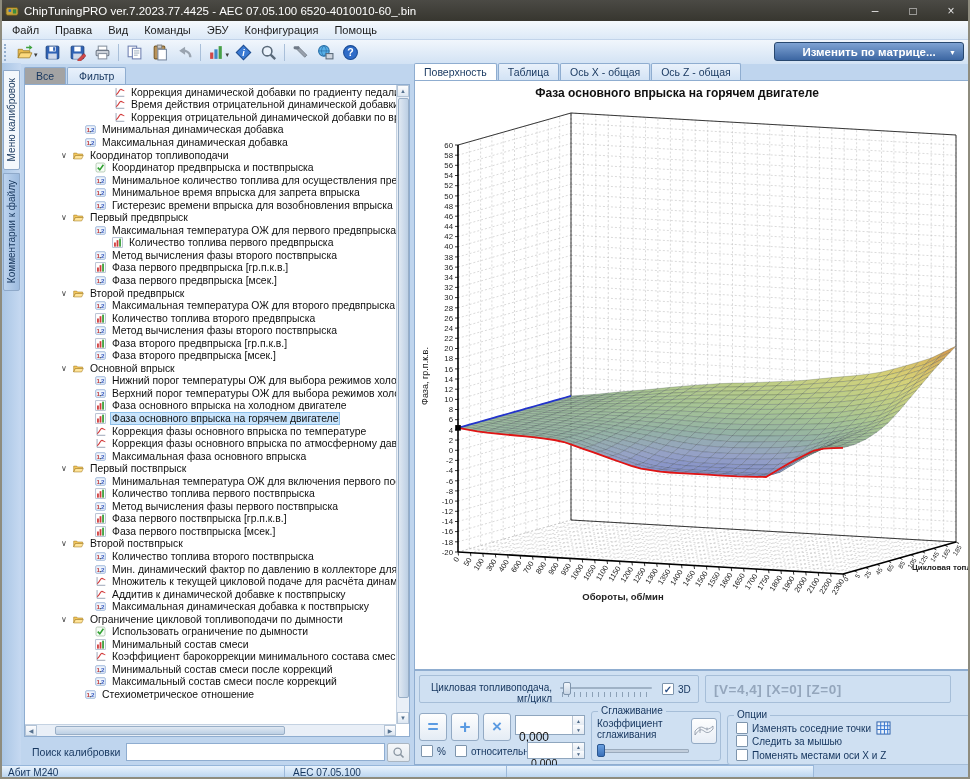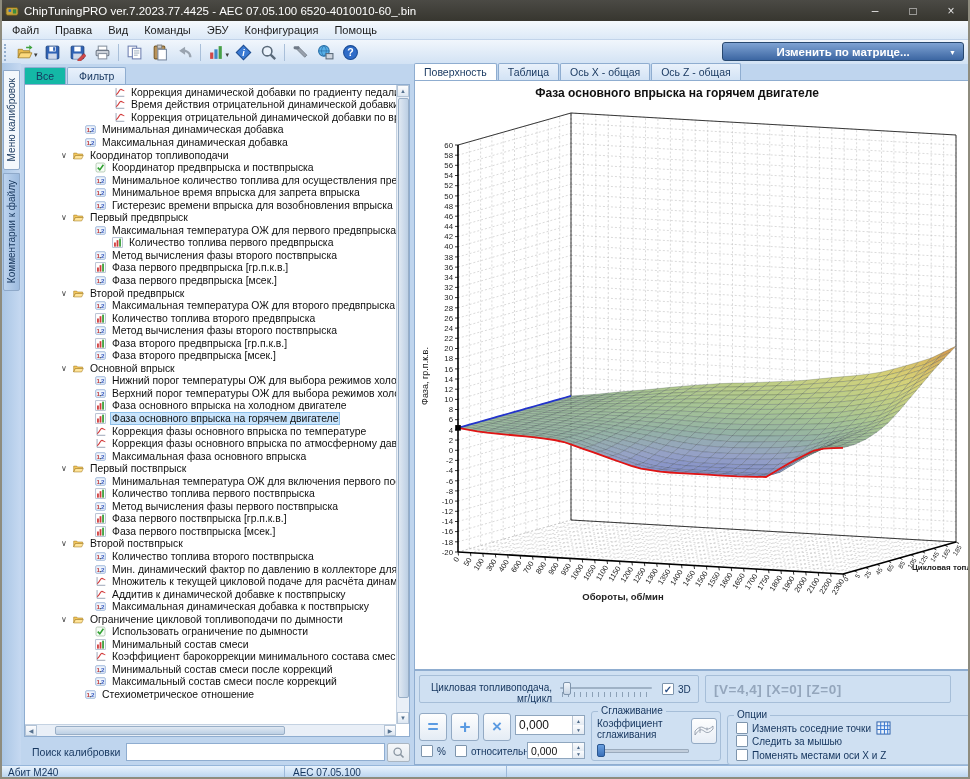--- a/index.html
+++ b/index.html
@@ -23,37 +23,37 @@
     display:flex; align-items:center; padding-left:4px; font-size:11px; color:#1c1c1c; }
   .menu-item { padding:2px 8px; }
   
   .toolbar { position:absolute; left:-2px; top:40px; width:970px; height:24px;
     background:linear-gradient(#f1f6fc,#d2e2f4); display:flex; align-items:center; padding-left:3px; }
   .grip { width:4px; height:17px; border-left:2px dotted #93aecd; margin:0 4px 0 1px; }
   .tb-btn { width:25px; height:21px; display:flex; align-items:center; justify-content:center; border-radius:2px; }
   .tb-btn svg { width:17px; height:17px; }
   .tb-sep { width:1px; height:17px; background:#a9bfd9; margin:0 3px; }
   .tb-dd { font-size:7px; color:#3c3c3c; margin:6px 2px 0 -3px; }
-  .matrix-btn { position:absolute; right:6px; top:2px; width:242px; height:19px;
+  .matrix-btn { position:absolute; right:6px; top:2px; width:190px; height:19px;
     background:linear-gradient(#7fa3d3,#3c66a2); border:1px solid #28486f; border-radius:3px;
     color:#fff; font-weight:bold; font-size:11.5px; display:flex; align-items:center; justify-content:center; }
   .matrix-btn .dd { position:absolute; right:7px; top:6px; font-size:7px; }
   
   .vtabs { position:absolute; left:0; top:63px; width:19px; height:702px;
     background:linear-gradient(90deg,#aac6e5,#c6d9f1); }
   .vtab { position:absolute; left:1px; width:17px; display:flex; align-items:center; justify-content:center;
     border:1px solid #8fa9c9; background:linear-gradient(90deg,#bcd3ee,#9dbbdf); border-radius:0 0 2px 2px; }
   .vtab span { writing-mode:vertical-rl; transform:rotate(180deg); font-size:10px; color:#17365c; white-space:nowrap; }
   .vtab.active { background:#f4f8fc; }
   
   .tree-panel { position:absolute; left:20px; top:63px; width:390px; height:702px; }
   .tree-tabs { position:absolute; left:2px; top:4px; height:17px; display:flex; font-size:10.5px; }
   .tree-tab { padding:2px 11px 0 11px; border:1px solid #8fadd0; border-bottom:none;
     background:linear-gradient(#e9f1fb,#d3e3f5); margin-right:1px; border-radius:2px 2px 0 0; color:#16365e;}
-  .tree-tab.active { background:#14b8a6; }
+  .tree-tab.active { background:#a3a3a3; }
   .tree-box { position:absolute; left:2px; top:21px; width:386px; height:653px;
     background:#fff; border:1px solid #8fadd0; overflow:hidden; }
   .tree-rows { position:absolute; left:0; top:1px; right:13px; bottom:12px; overflow:hidden; }
   .tree-row { height:12.55px; display:flex; align-items:center; font-size:10.4px;
     white-space:nowrap; color:#101010; }
   .tree-row svg.ticon { width:11px; height:11px; margin-right:4px; flex:none; }
   .chev { width:12px; font-size:8px; color:#444; flex:none; }
   .tree-row .lbl { padding:0 2px; }
   .tree-row.selected .lbl { background:#c8e4fc; border:1px solid #8ec0ea; padding:0 1px; }
   .vscroll { position:absolute; right:0; top:0; bottom:12px; width:13px; background:#e9eff7; border-left:1px solid #c4d2e2; }
@@ -67,21 +67,21 @@
   .hscroll .thumb { position:absolute; top:1px; height:9px; left:30px; width:230px;
     background:linear-gradient(#dfe8f2,#bccfe4); border:1px solid #98aec6; border-radius:2px; }
   .search-row { position:absolute; left:2px; top:678px; width:386px; height:22px;
     display:flex; align-items:center; font-size:10.5px; color:#16365e; }
   .search-row label { margin:0 6px 0 8px; }
   .search-row input { flex:1; height:18px; border:1px solid #8fadd0; font-size:11px; padding:0 3px;
     font-family:"Liberation Sans",sans-serif; }
   .search-btn { width:23px; height:19px; margin-left:2px; background:linear-gradient(#f6f8fa,#e2e8ee);
     border:1px solid #aab6c2; border-radius:2px; display:flex; align-items:center; justify-content:center; }
   
-  .statusbar { position:absolute; left:-2px; top:765px; width:970px; height:14px;
+  .statusbar { position:absolute; left:-2px; top:765px; width:814px; height:14px;
     background:linear-gradient(#e9f3fd,#b4d1ee); border-top:1px solid #96b6da;
     display:flex; font-size:10px; color:#13335c; }
   .sb-cell { border-right:1px solid #9cb9da; padding:1px 8px 0 8px; }
   
   .right-panel { position:absolute; left:412px; top:63px; width:556px; height:702px; }
   .rtabs { position:absolute; left:0; top:0; height:17px; display:flex; font-size:10.5px; }
   .rtab { padding:2px 9px 0 9px; border:1px solid #8fadd0; border-bottom:none;
     background:linear-gradient(#e9f1fb,#d3e3f5); margin-right:1px; border-radius:2px 2px 0 0; color:#16365e; }
   .rtab.active { background:#fff; }
   .chart-box { position:absolute; left:0; top:17px; width:556px; height:590px; background:#fff;
@@ -99,21 +99,21 @@
     background:linear-gradient(#f2f6fa,#c8d6e6); border:1px solid #7e94ac; border-radius:2px; }
   .cb { display:inline-flex; align-items:center; }
   .cb .box { width:12px; height:12px; background:#fff; border:1px solid #7e95ad; border-radius:1px;
     display:flex; align-items:center; justify-content:center; font-size:10px; color:#2a4f86; font-weight:bold; margin-right:4px; flex:none;}
   .readout { position:absolute; left:290px; top:4px; width:246px; height:28px; display:flex; align-items:center;
     padding-left:8px; font-size:13.5px; font-weight:bold; color:#94a6bc; letter-spacing:.5px; }
   .act-btn { position:absolute; width:28px; height:28px; background:linear-gradient(#fefefe,#e4ecf5);
     border:1px solid #93aac4; border-radius:3px; display:flex; align-items:center; justify-content:center;
     color:#5b9be2; font-weight:bold; }
   .spin { position:absolute; height:20px; background:#fff; border:1px solid #8fa6be; display:flex; }
-  .spin .val { flex:1; font-size:12px; padding:2px 3px; color:#111; }
+  .spin .val { flex:1; font-size:12px; padding:14px 3px; color:#111; }
   .spin .arrows { width:12px; border-left:1px solid #b8c4d2; display:flex; flex-direction:column; }
   .spin .arrows div { flex:1; font-size:5px; color:#4a6686; display:flex; align-items:center; justify-content:center;
     background:linear-gradient(#fbfcfe,#e3eaf2); }
   .groupbox { position:absolute; border:1px solid #a6bed8; border-radius:3px; }
   .groupbox .gtitle { position:absolute; top:-7px; left:6px; background:#cfe0f2; padding:0 3px; }
   .mesh-btn { position:absolute; width:26px; height:26px; background:linear-gradient(#fefefe,#e8eef6);
     border:1px solid #93aac4; border-radius:3px; display:flex; align-items:center; justify-content:center; }
   .opt-row { position:absolute; left:8px; display:flex; align-items:center; }
 </style>
 </head>

